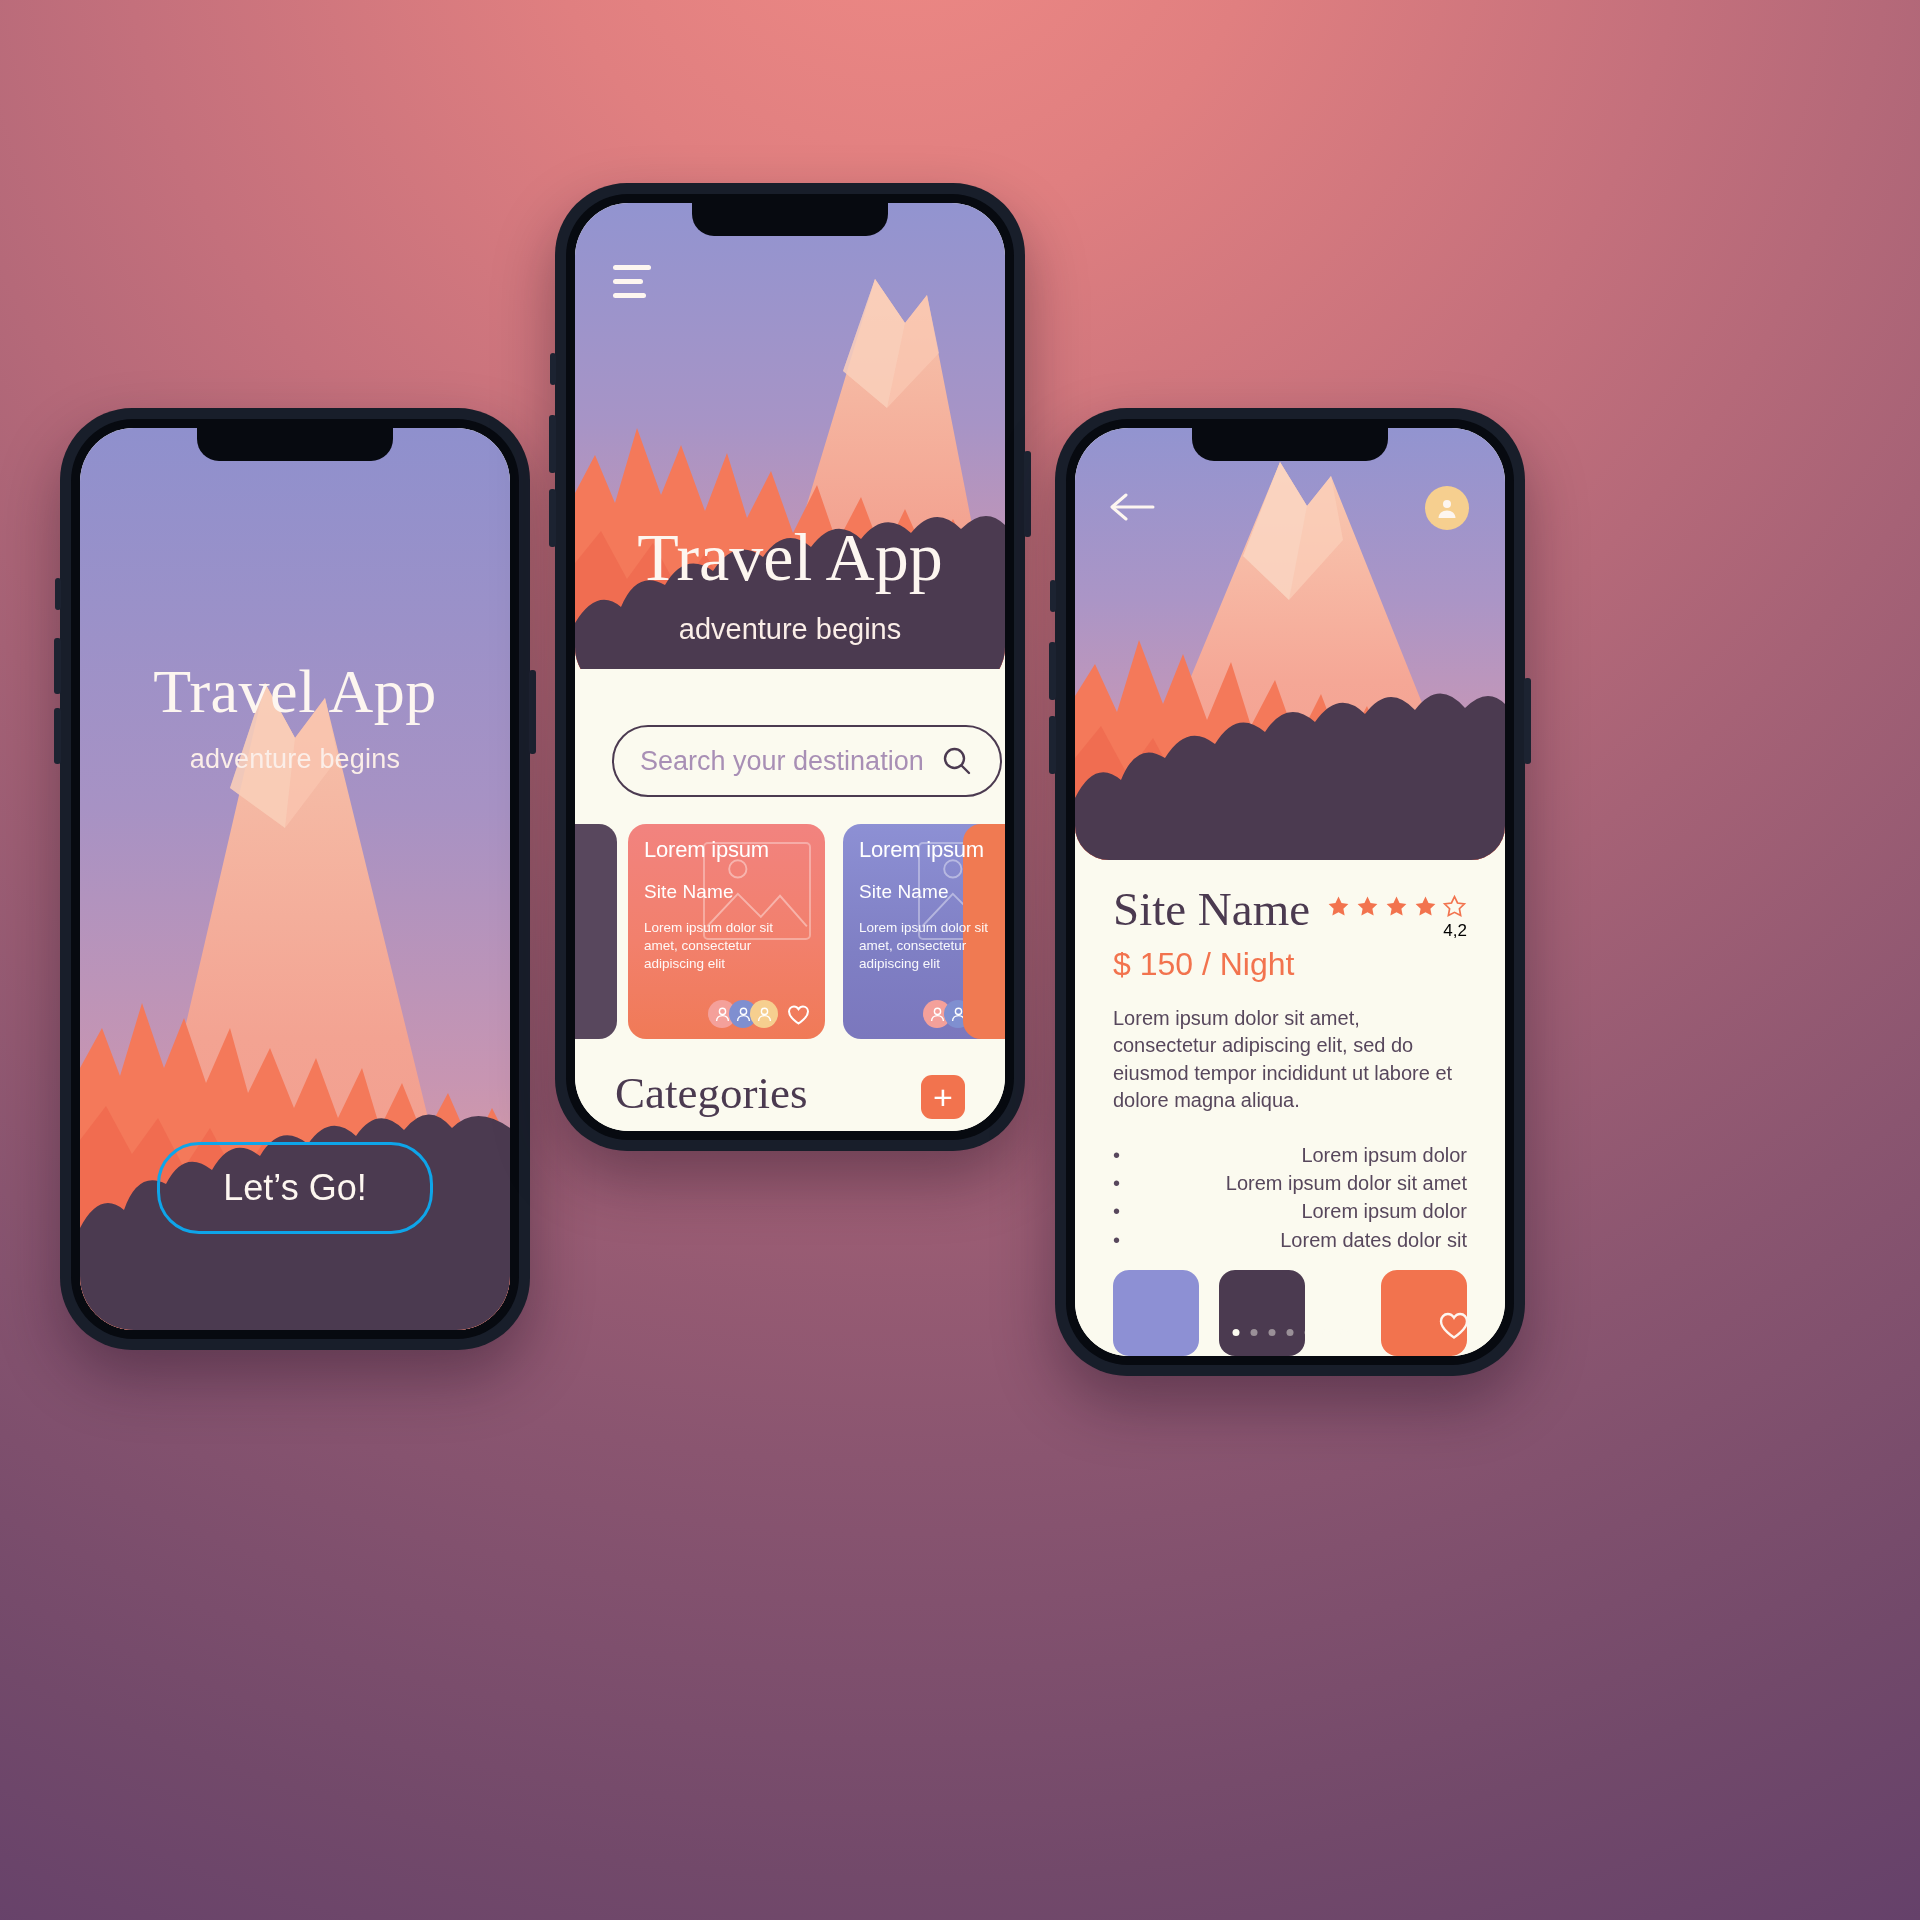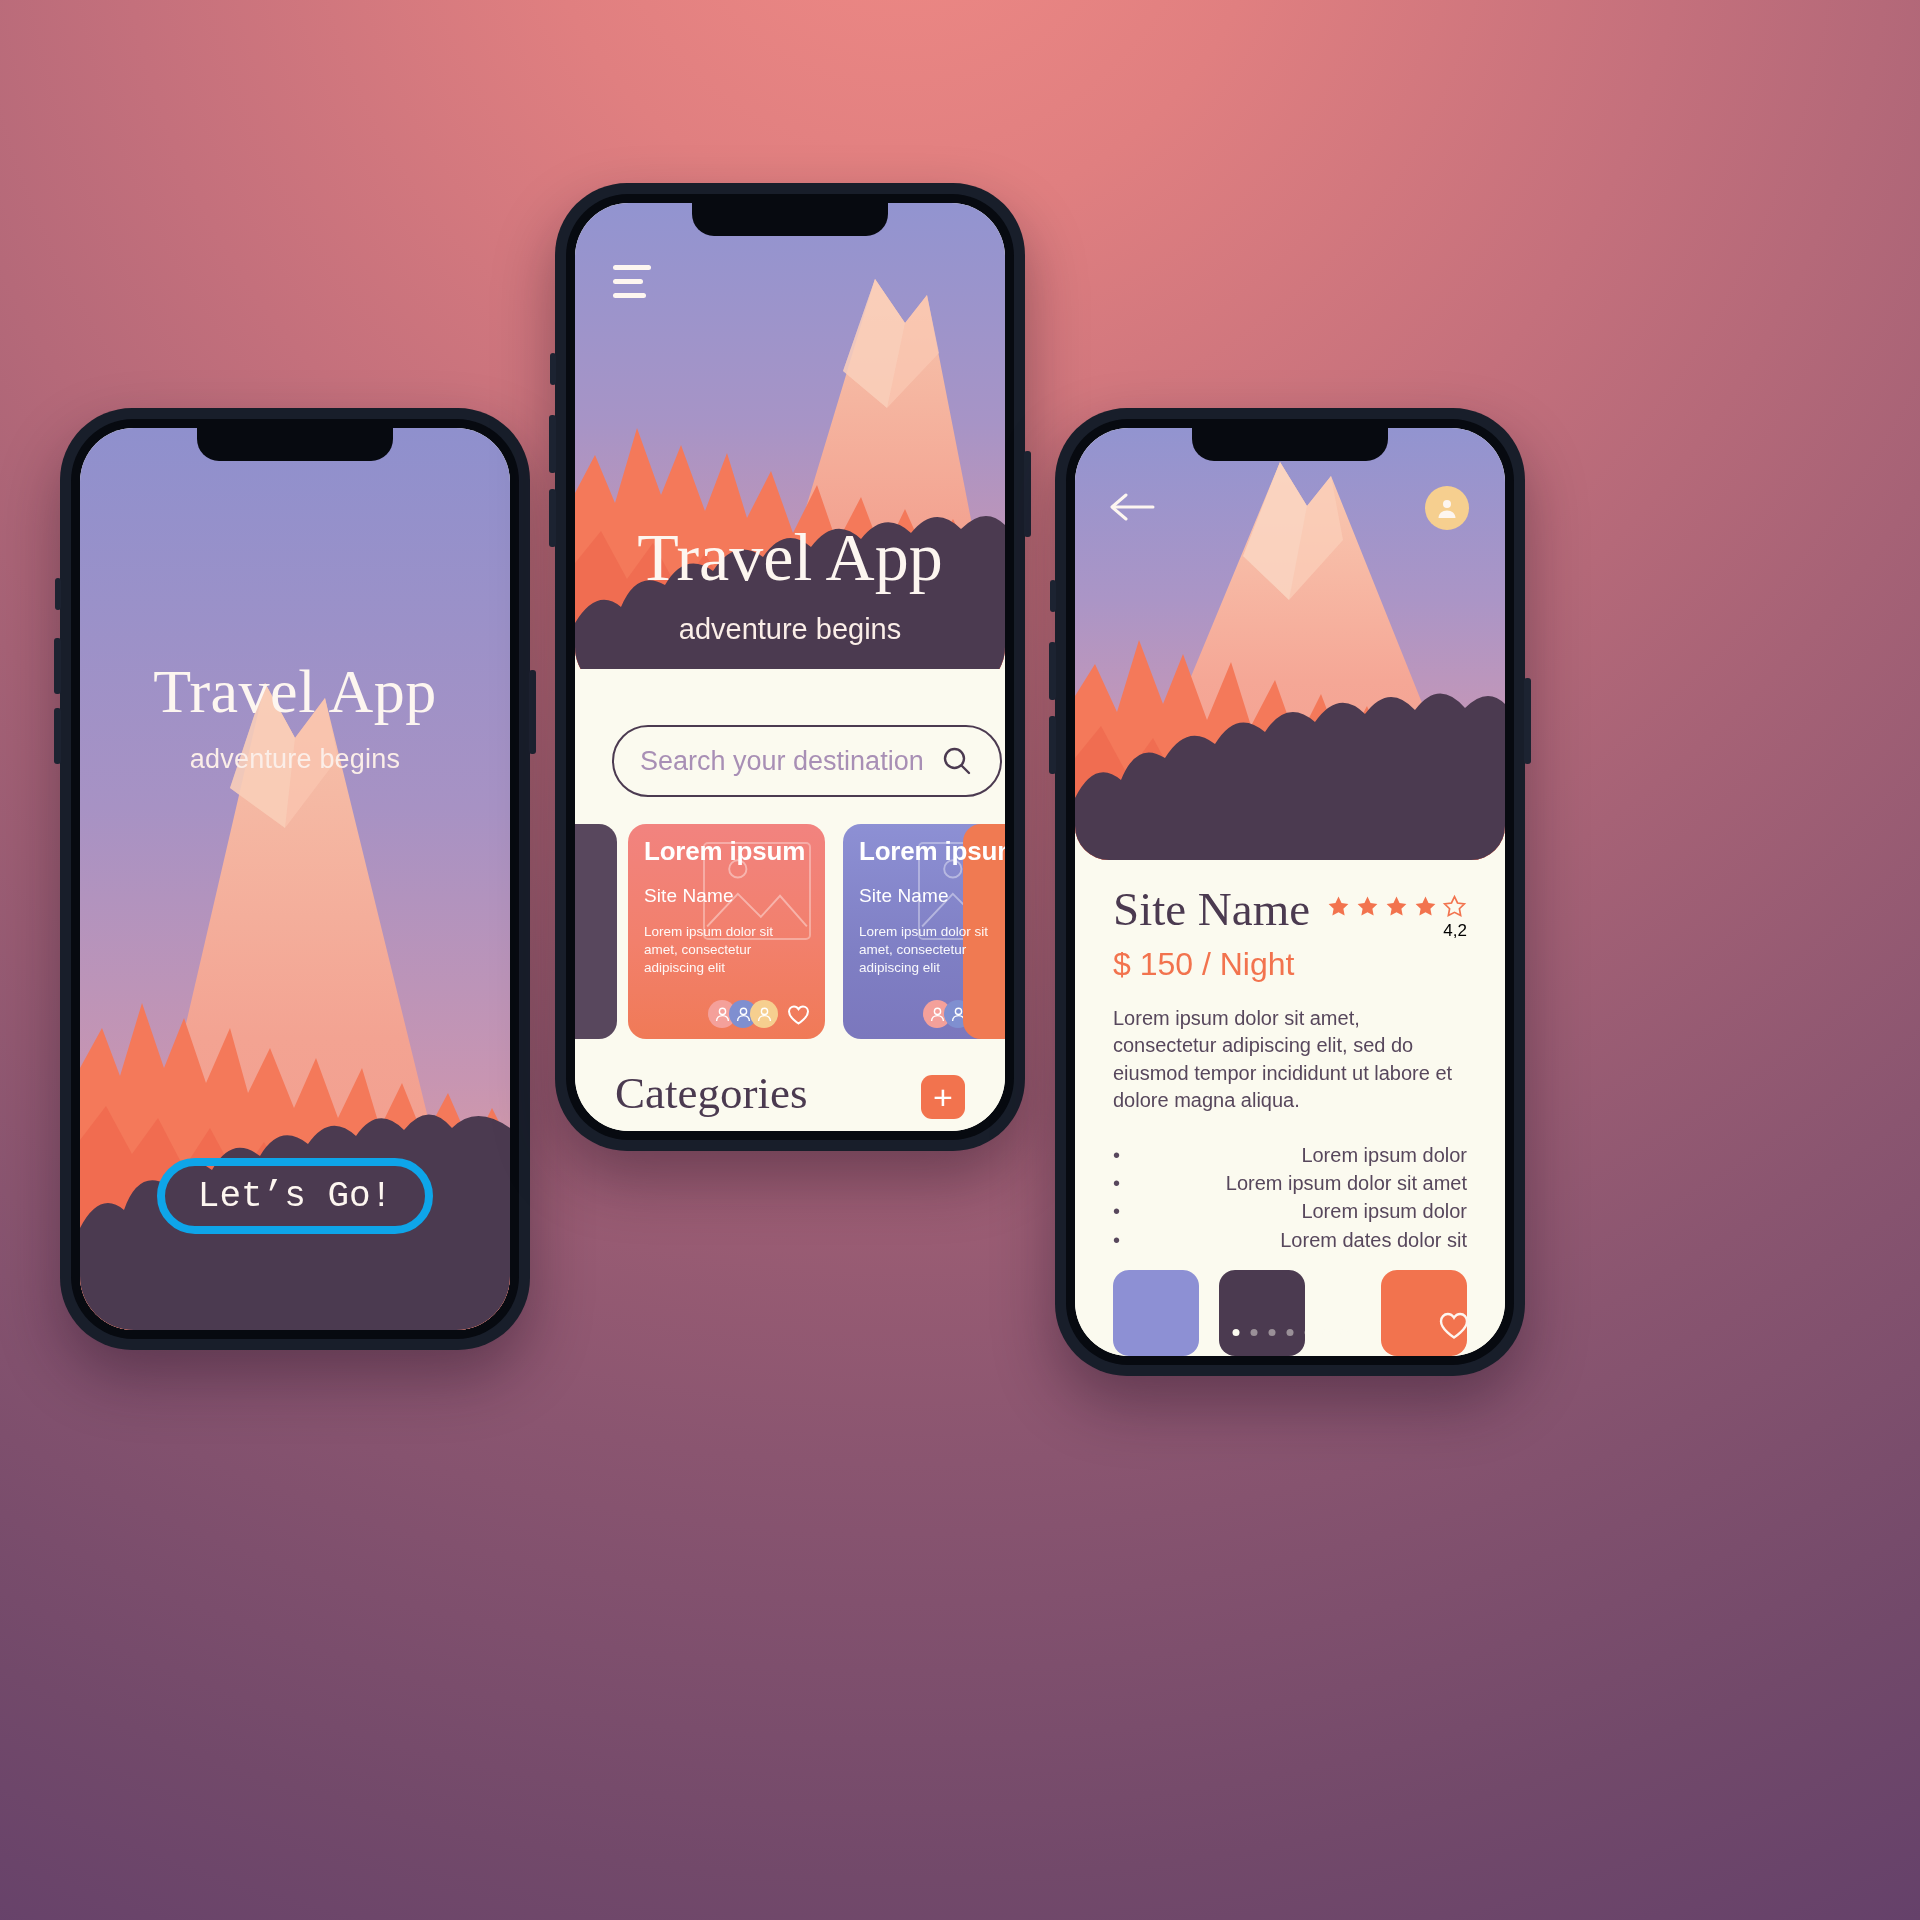--- a/index.html
+++ b/index.html
@@ -69,24 +69,24 @@
     letter-spacing:.5px;
   }
   .p1-sub {
     position:absolute; left:0; right:0; top:316px;
     text-align:center; z-index:10;
     color:#fbeee8; font-size:27px; letter-spacing:.2px;
   }
   .p1-cta {
     position:absolute; left:50%; transform:translateX(-50%);
     bottom:96px; z-index:12;
-    width:276px; height:76px;
-    border:8px solid #0ea5e9; border-radius:42px;
+    width:276px; height:92px;
+    border:3px solid #0ea5e9; border-radius:42px;
     color:#fdf6f0;
-    font-family:Liberation Mono, monospace;
+    font-family:Liberation Sans, sans-serif;
     font-size:36px;
     display:flex; align-items:center; justify-content:center;
     background:transparent;
     cursor:pointer;
   }
 
   
   #phone2 { left:555px; top:183px; width:470px; height:968px; }
   #phone2 .notch { width:196px; height:33px; }
   #phone2 .screen { background:#fbfaef; }
@@ -163,21 +163,21 @@
     position:absolute; right:14px; top:18px;
     width:108px; height:98px;
     border:2px solid rgba(255,255,255,.34);
     border-radius:5px;
     overflow:hidden;
   }
   .card .ghost-img svg { width:100%; height:100%; display:block; }
 
   .card .lorem {
     position:relative; z-index:3;
-    font-size:26px; font-weight:bold; line-height:1.05;
+    font-size:22px; font-weight:normal; line-height:1.05;
     letter-spacing:-.2px;
   }
   .card .site {
     position:relative; z-index:3;
     margin-top:20px; font-size:19px; letter-spacing:.1px;
   }
   .card .desc {
     position:relative; z-index:3;
     margin-top:16px; font-size:13.5px; line-height:1.32;
     color:rgba(255,255,255,.95);

